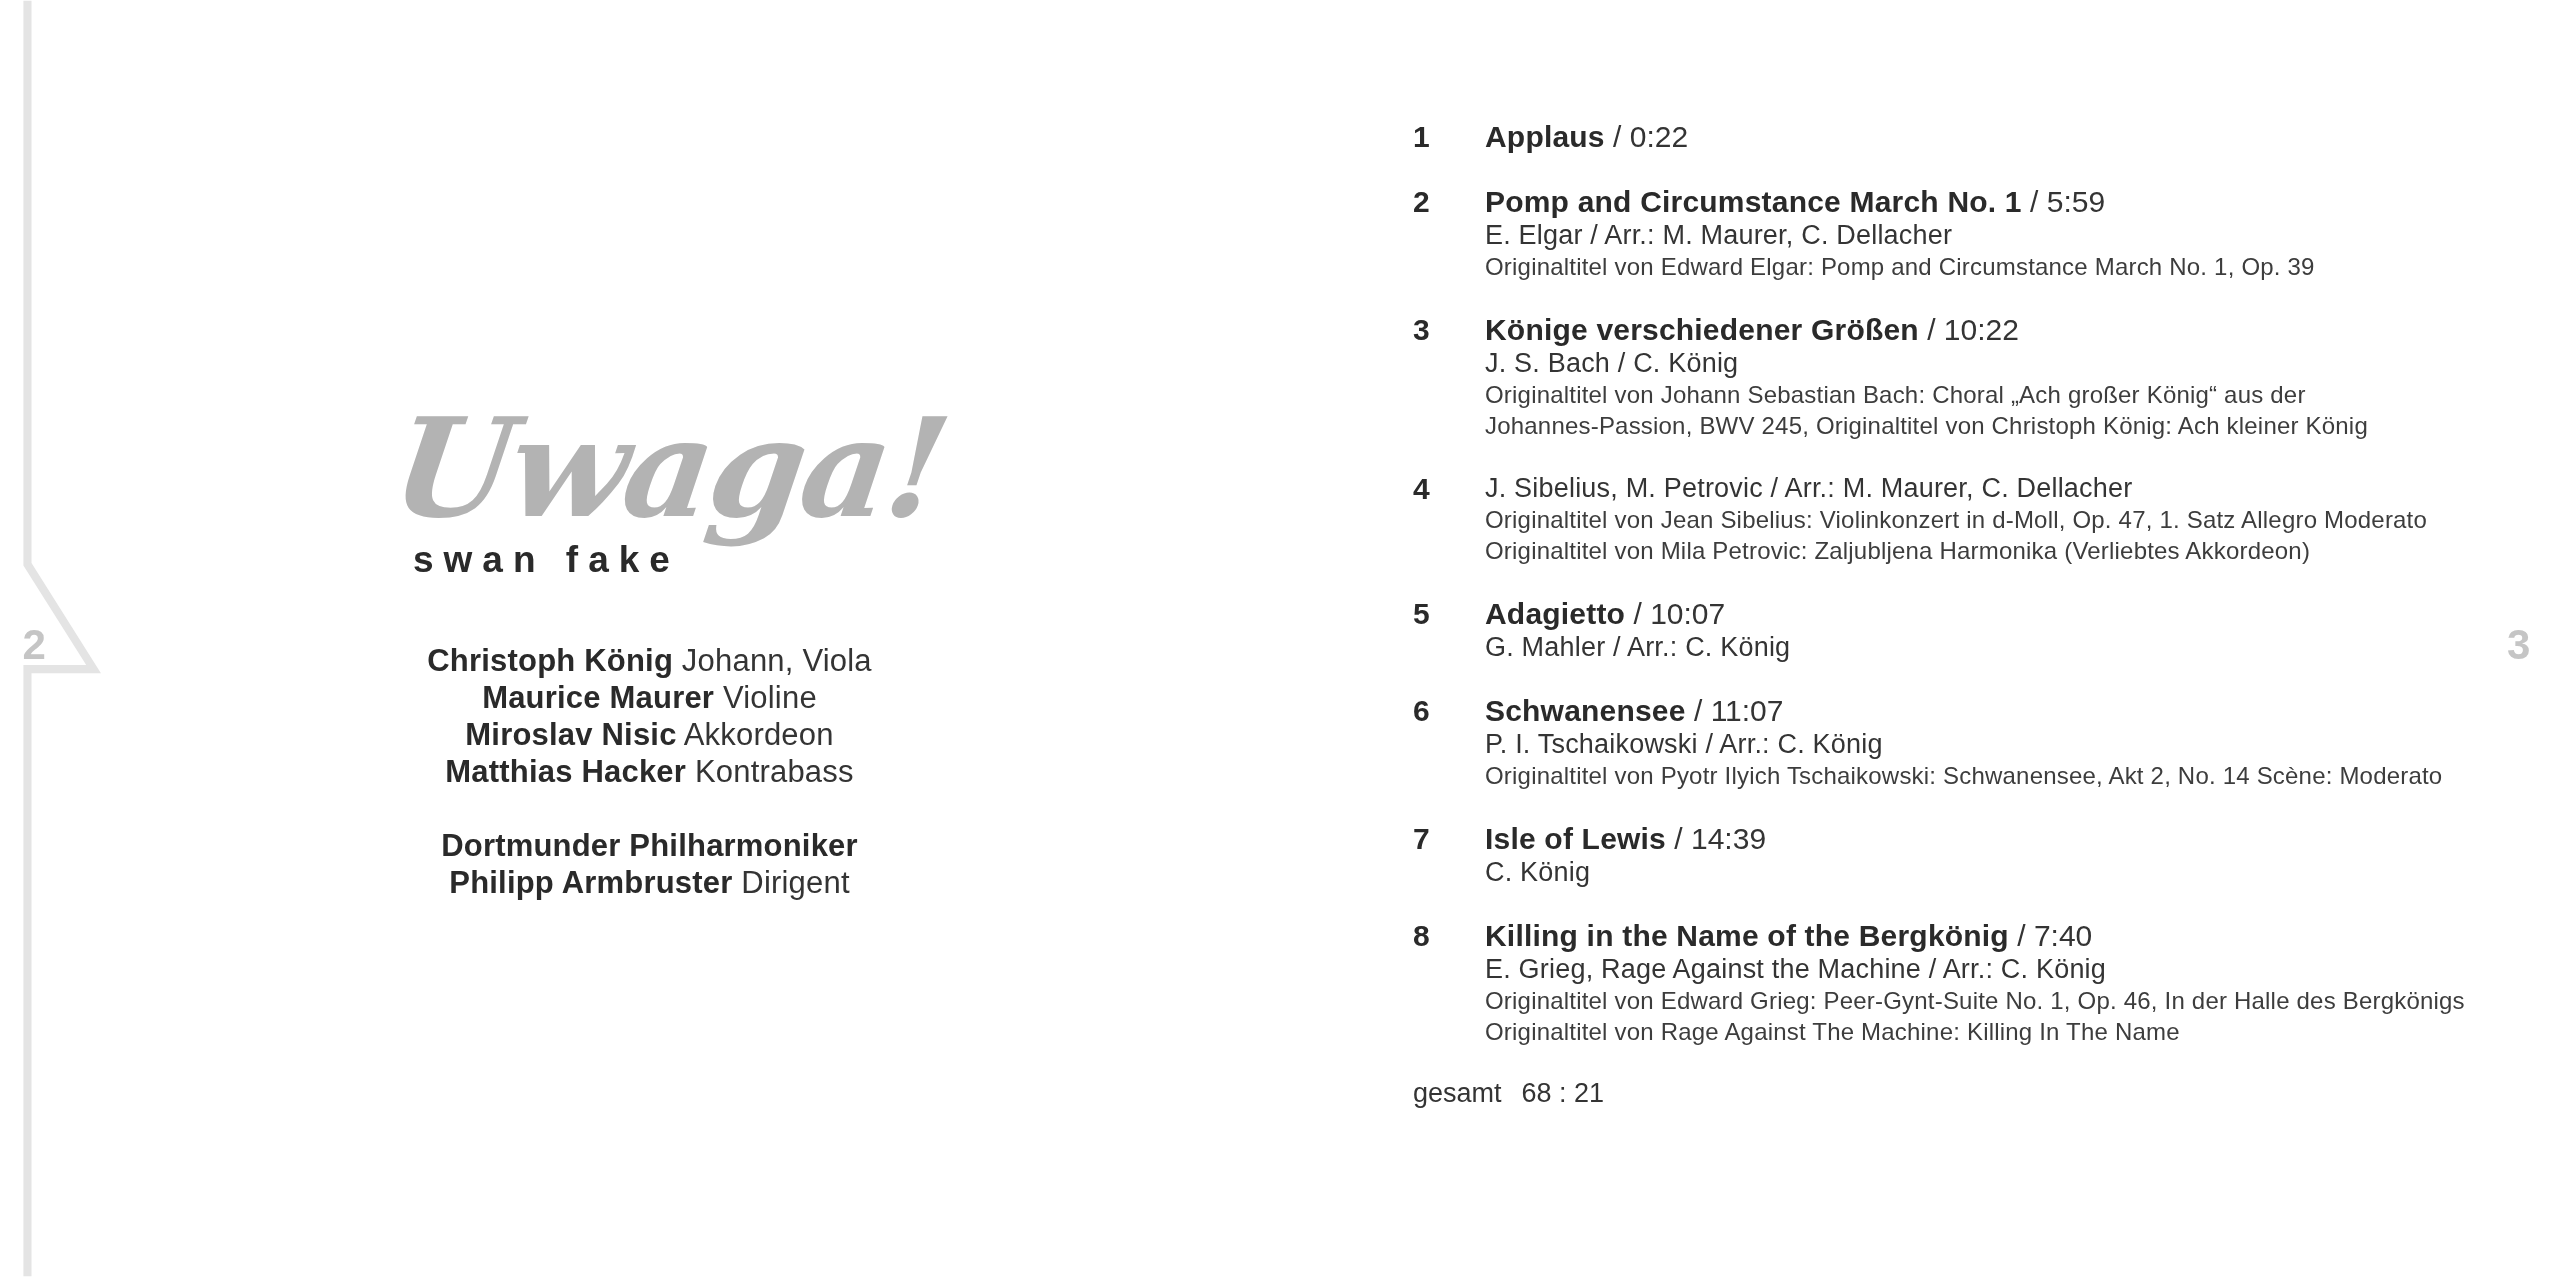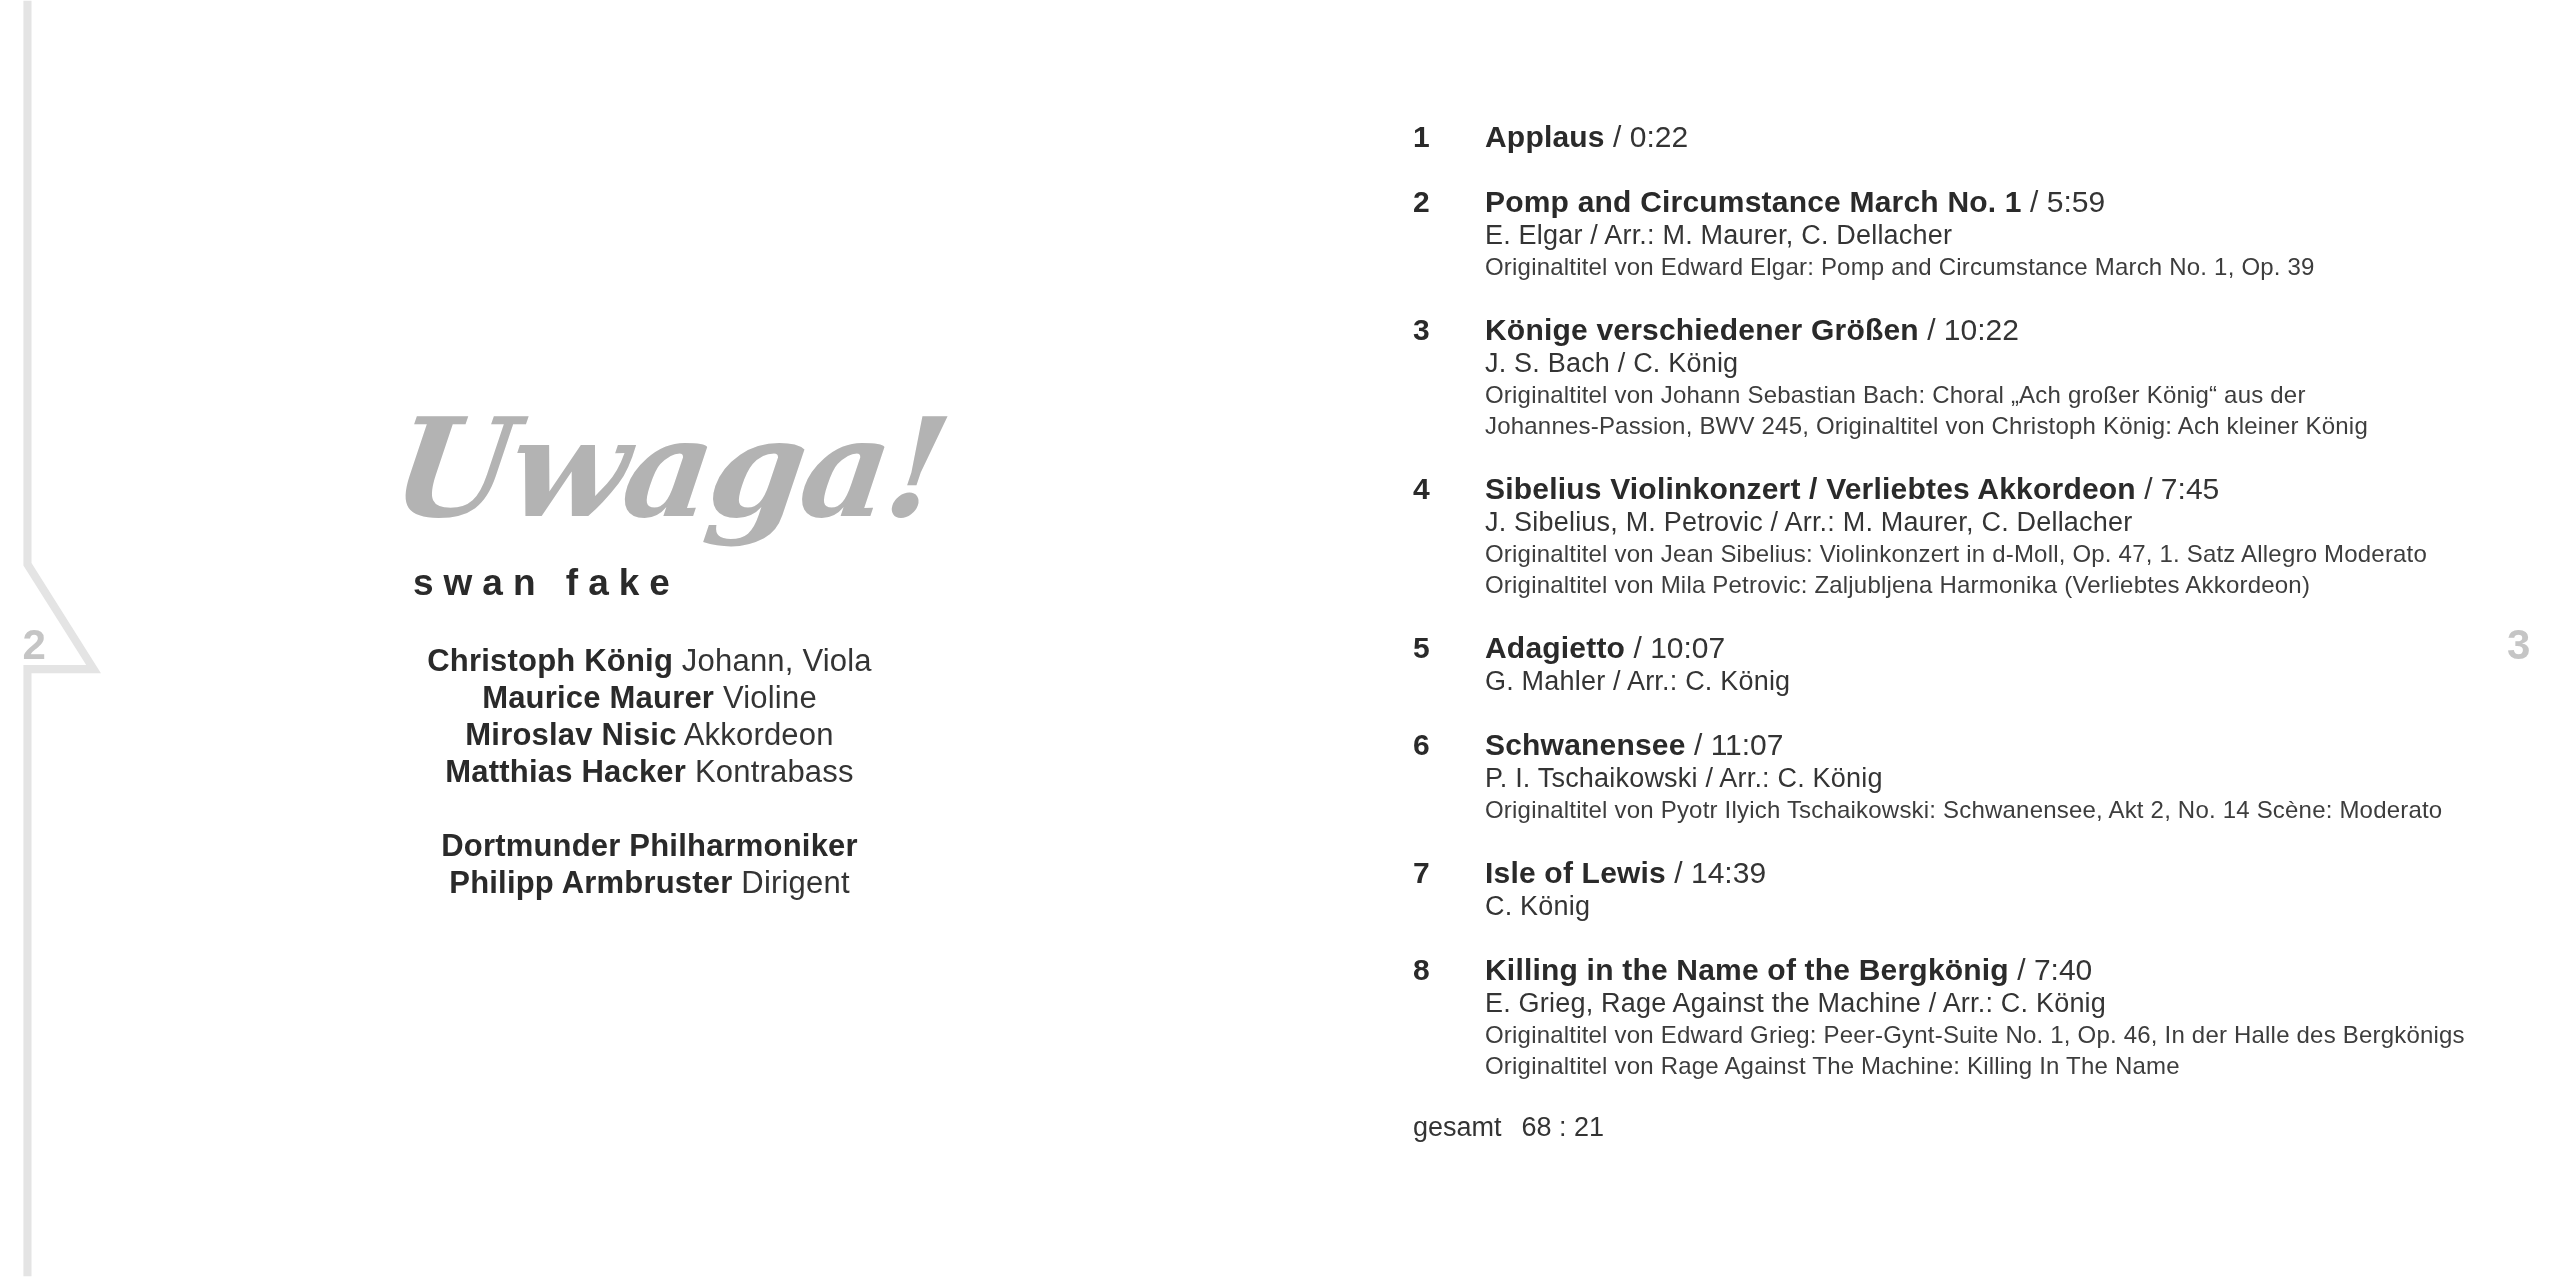--- a/index.html
+++ b/index.html
@@ -36,21 +36,21 @@
   .logo-script{
     position:absolute;left:395px;top:386px;
     font-family:"DejaVu Serif", serif;
     font-style:italic;font-weight:bold;
     font-size:137px;line-height:1.2;
     letter-spacing:-3.6px;
     color:var(--logo-gray);
     transform:skewX(-8deg);
   }
   .logo-sub{
-    position:absolute;left:413px;top:562px;
+    position:absolute;left:413px;top:539px;
     font-size:37px;font-weight:bold;letter-spacing:10px;
     color:var(--text-dark);
   }
 
   
   .performers{
     position:absolute;left:388px;top:642px;width:523px;
     text-align:center;
     font-size:31px;line-height:37px;
     color:var(--text-dark);
@@ -141,21 +141,20 @@
         <div class="t-body">
           <div class="t-titleline"><span class="t-title">Könige verschiedener Größen</span><span class="t-time"> / 10:22</span></div>
           <div class="t-credits">J. S. Bach / C. König</div>
           <div class="t-orig">Originaltitel von Johann Sebastian Bach: Choral „Ach großer König“ aus der</div>
           <div class="t-orig">Johannes-Passion, BWV 245, Originaltitel von Christoph König: Ach kleiner König</div>
         </div>
       </div>
       <div class="track">
         <div class="t-num">4</div>
         <div class="t-body">
-          <div class="t-titleline"><span class="t-title">Sibelius Violinkonzert / Verliebtes Akkordeon</span><span class="t-time"> / 7:45</span></div>
           <div class="t-credits">J. Sibelius, M. Petrovic / Arr.: M. Maurer, C. Dellacher</div>
           <div class="t-orig">Originaltitel von Jean Sibelius: Violinkonzert in d-Moll, Op. 47, 1. Satz Allegro Moderato</div>
           <div class="t-orig">Originaltitel von Mila Petrovic: Zaljubljena Harmonika (Verliebtes Akkordeon)</div>
         </div>
       </div>
       <div class="track">
         <div class="t-num">5</div>
         <div class="t-body">
           <div class="t-titleline"><span class="t-title">Adagietto</span><span class="t-time"> / 10:07</span></div>
           <div class="t-credits">G. Mahler / Arr.: C. König</div>

